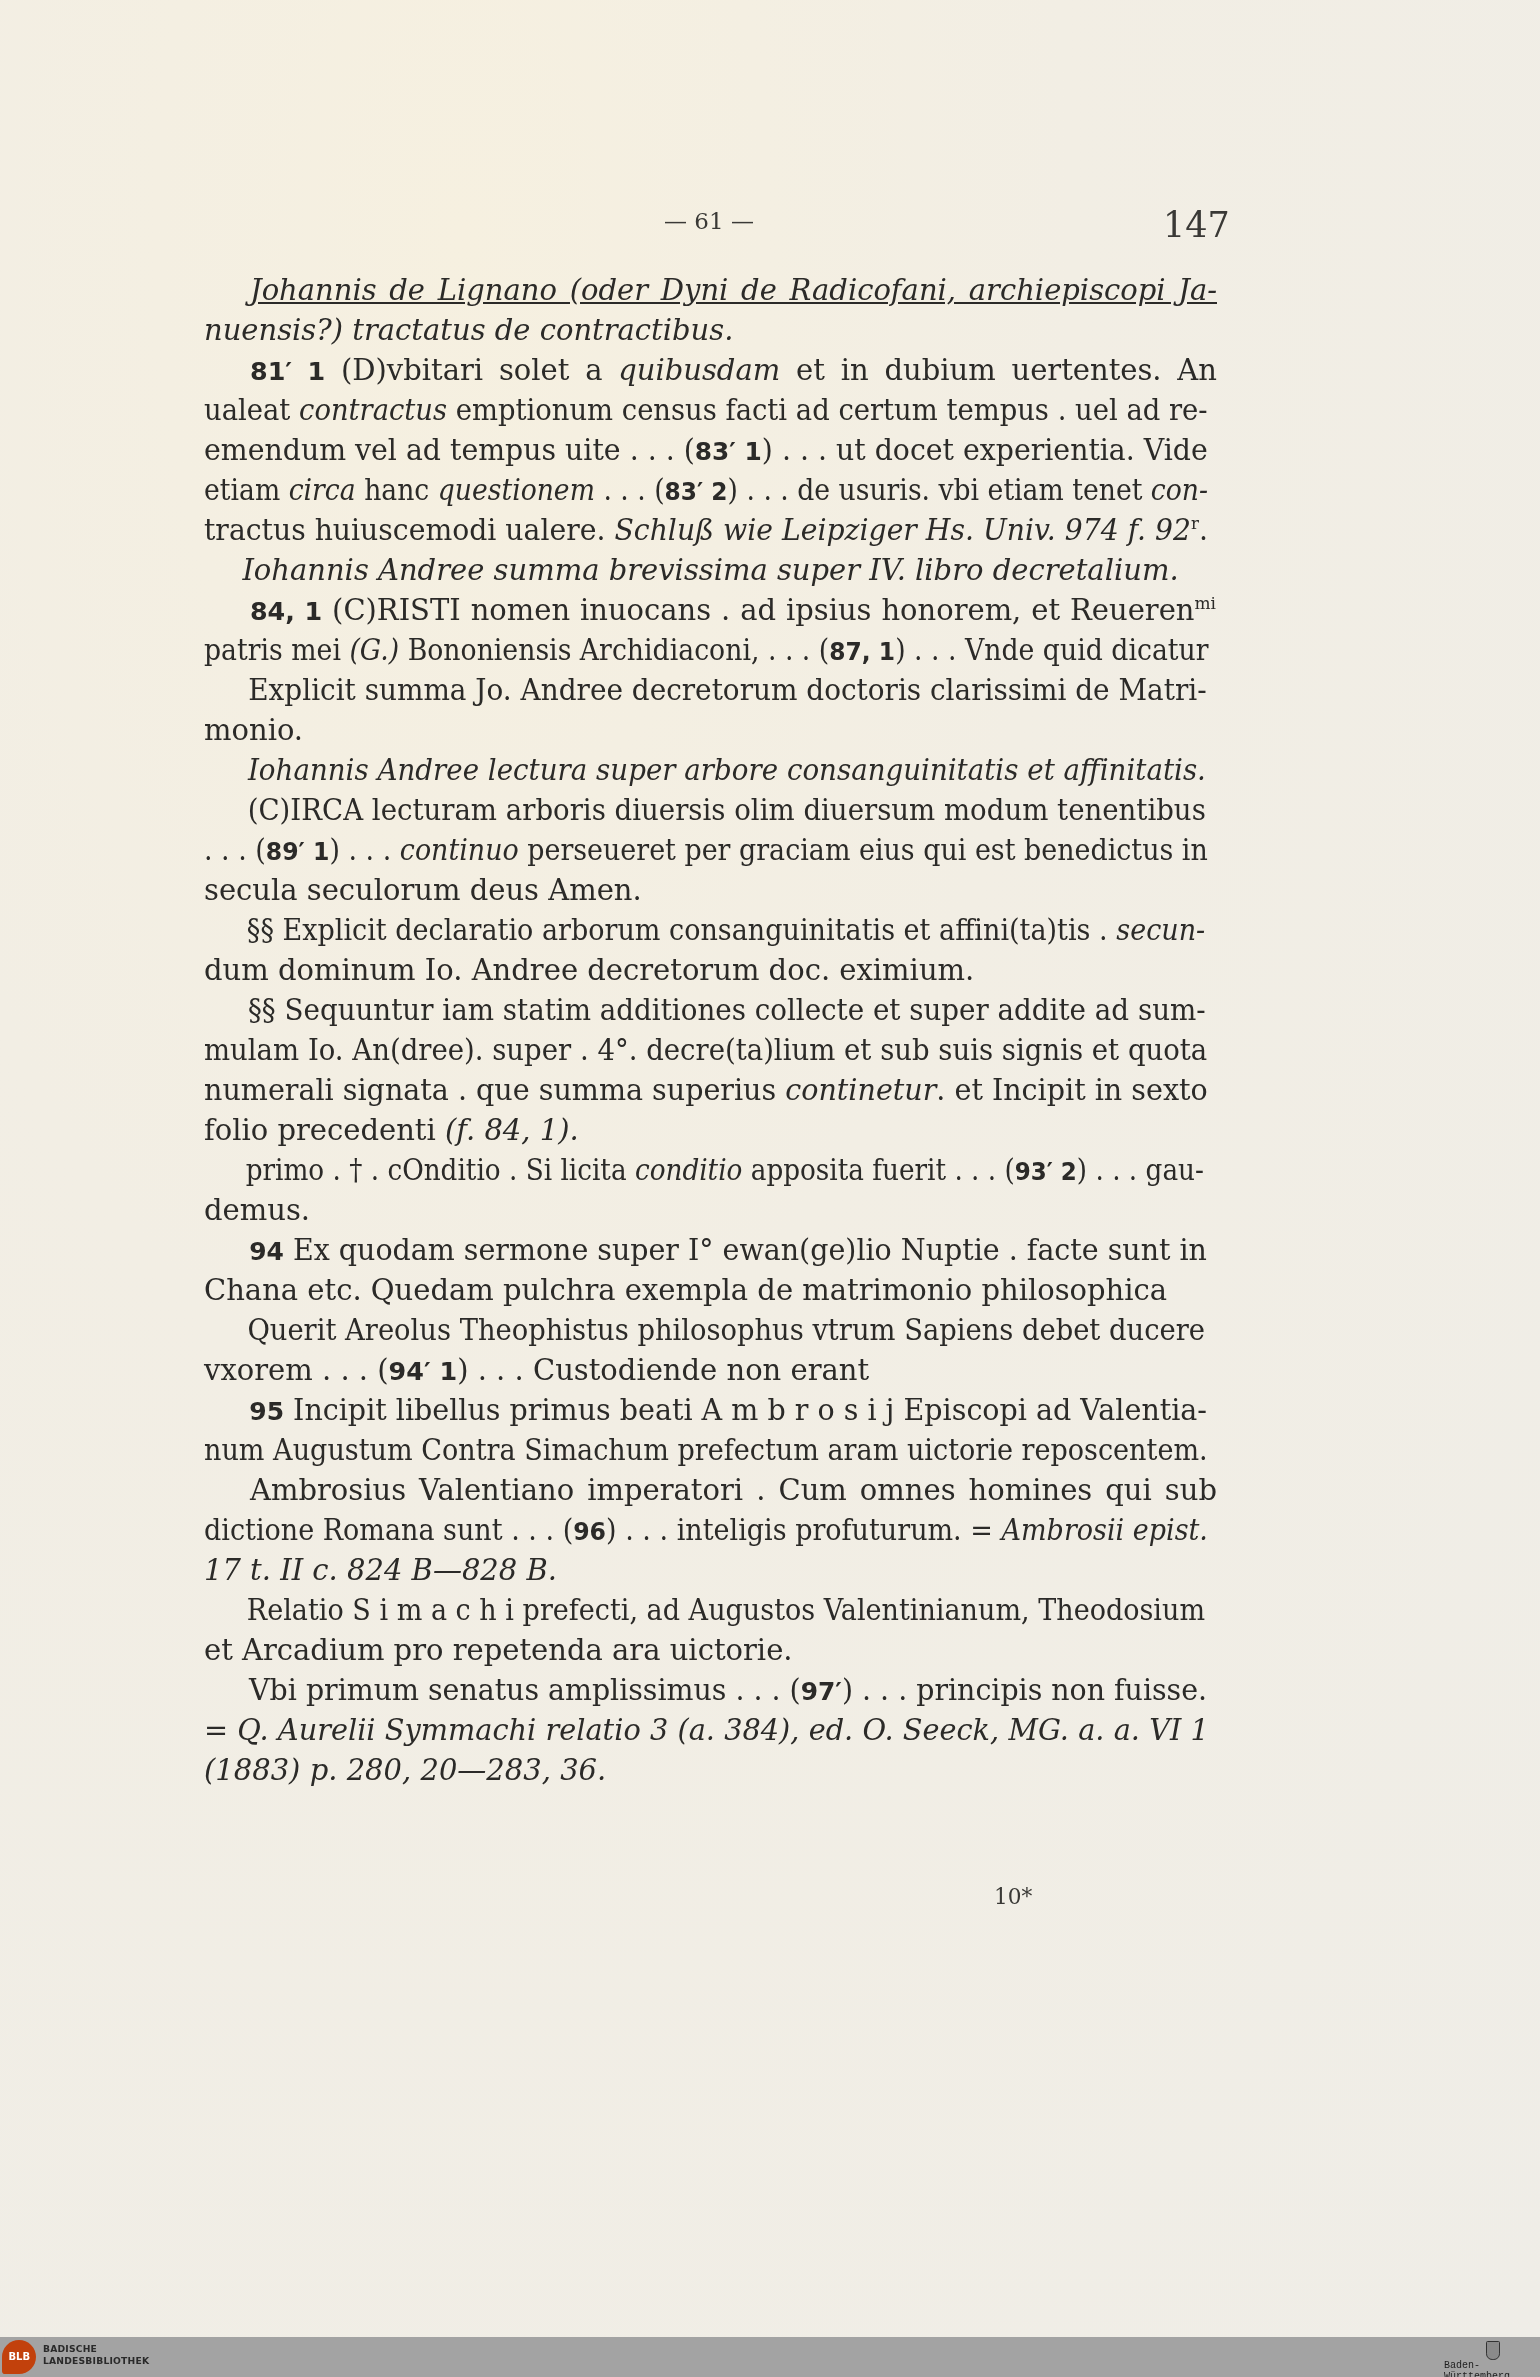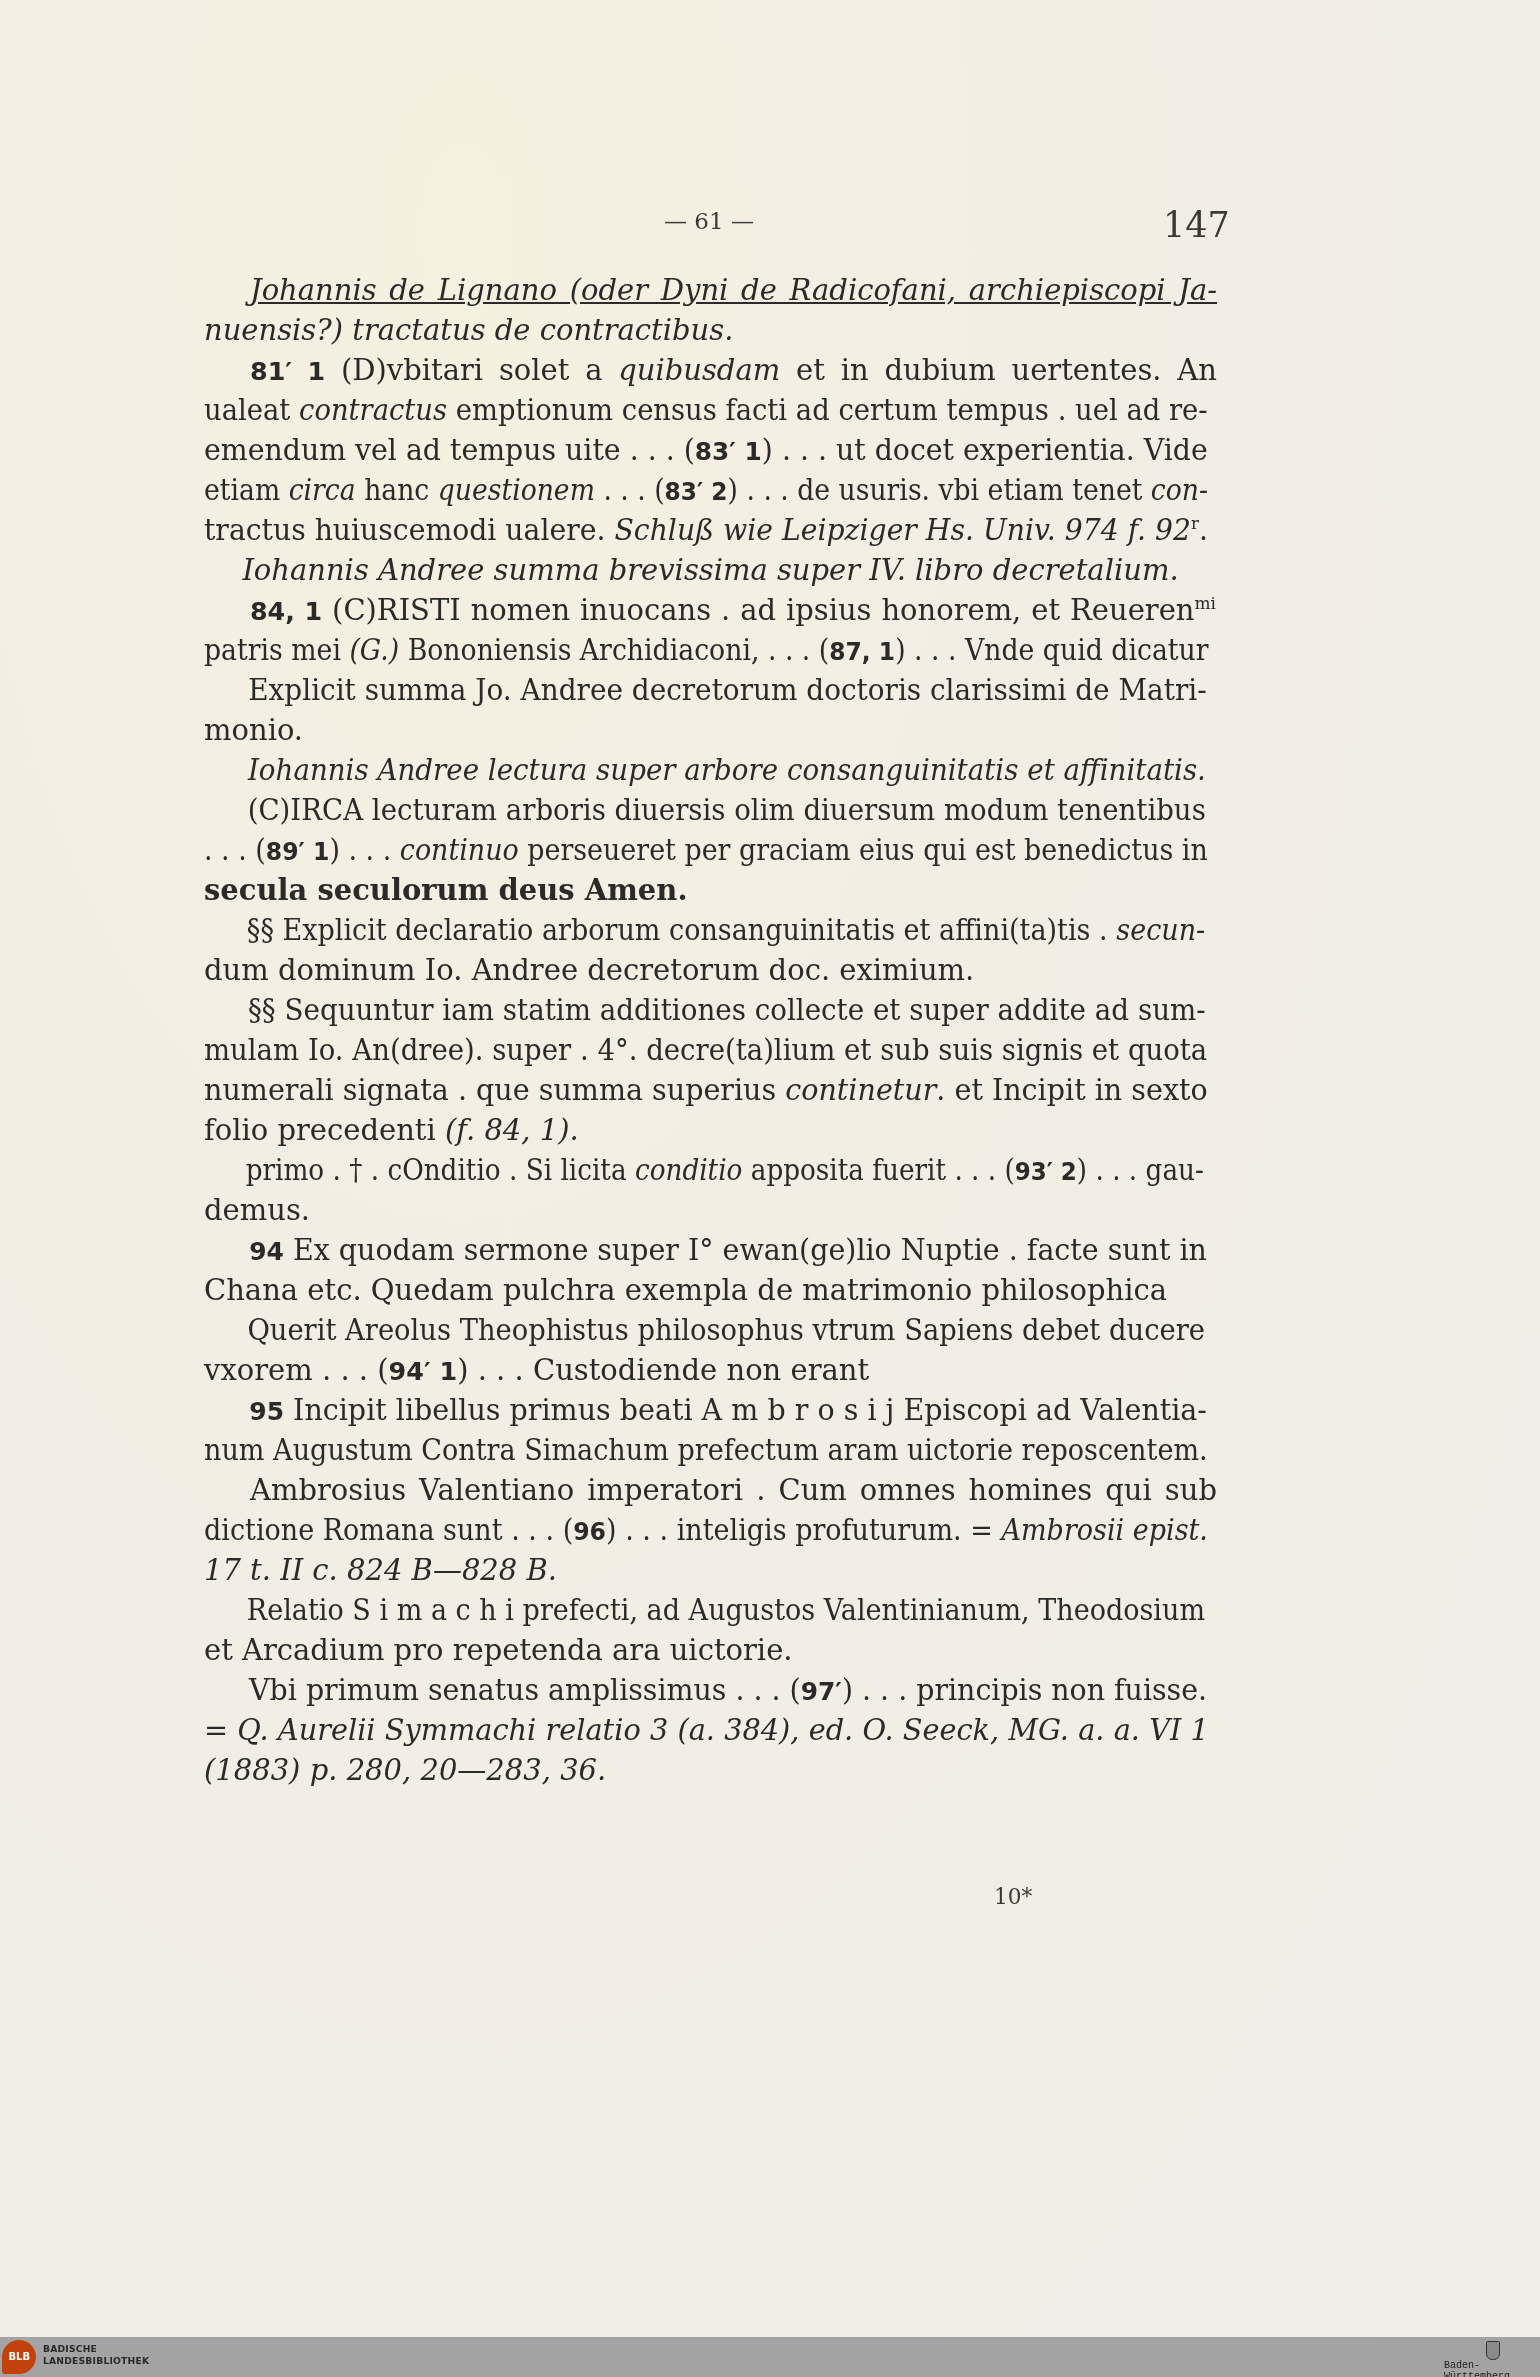--- a/index.html
+++ b/index.html
@@ -66,21 +66,21 @@
       <span class="line" style="display: block; transform-origin: left center; transform: scaleX(0.919);"><span>etiam </span><span class="it">circa</span><span> hanc </span><span class="it">questionem</span><span> . . . (</span><span class="num">83′ 2</span><span>) . . . de usuris. vbi etiam tenet </span><span class="it">con-</span></span>
       <span class="line" style="display: block; transform-origin: left center; transform: scaleX(0.975);"><span>tractus huiuscemodi ualere. </span><span class="it">Schluß wie Leipziger Hs. Univ. 974 f. 92</span><sup>r</sup><span>.</span></span>
       <span class="line center" style="display: block;"><span class="it">Iohannis Andree summa brevissima super IV. libro decretalium.</span></span>
       <span class="line indent" style="display: block; transform-origin: left center; transform: scaleX(0.999);"><span class="num">84, 1</span><span> (C)RISTI nomen inuocans . ad ipsius honorem, et Reueren</span><sup>mi</sup></span>
       <span class="line" style="display: block; transform-origin: left center; transform: scaleX(0.921);"><span>patris mei </span><span class="it">(G.)</span><span> Bononiensis Archidiaconi, . . . (</span><span class="num">87, 1</span><span>) . . . Vnde quid dicatur</span></span>
       <span class="line indent" style="display: block; transform-origin: left center; transform: scaleX(0.962);"><span>Explicit summa Jo. Andree decretorum doctoris clarissimi de Matri-</span></span>
       <span class="line last" style="display: block;"><span>monio.</span></span>
       <span class="line indent" style="display: block; transform-origin: left center; transform: scaleX(0.955);"><span class="it">Iohannis Andree lectura super arbore consanguinitatis et affinitatis.</span></span>
       <span class="line indent" style="display: block; transform-origin: left center; transform: scaleX(0.951);"><span>(C)IRCA lecturam arboris diuersis olim diuersum modum tenentibus</span></span>
       <span class="line" style="display: block; transform-origin: left center; transform: scaleX(0.928);"><span>. . . (</span><span class="num">89′ 1</span><span>) . . . </span><span class="it">continuo</span><span> perseueret per graciam eius qui est benedictus in</span></span>
-      <span class="line last" style="display: block; font-weight: bold;"><span>secula seculorum deus Amen.</span></span>
+      <span class="line last" style="display: block;"><span>secula seculorum deus Amen.</span></span>
       <span class="line indent" style="display: block; transform-origin: left center; transform: scaleX(0.932);"><span>§§ Explicit declaratio arborum consanguinitatis et affini(ta)tis . </span><span class="it">secun-</span></span>
       <span class="line last" style="display: block;"><span>dum dominum Io. Andree decretorum doc. eximium.</span></span>
       <span class="line indent" style="display: block; transform-origin: left center; transform: scaleX(0.956);"><span>§§ Sequuntur iam statim additiones collecte et super addite ad sum-</span></span>
       <span class="line" style="display: block; transform-origin: left center; transform: scaleX(0.949);"><span>mulam Io. An(dree). super . 4°. decre(ta)lium et sub suis signis et quota</span></span>
       <span class="line" style="display: block; transform-origin: left center; transform: scaleX(0.985);"><span>numerali signata . que summa superius </span><span class="it">continetur</span><span>. et Incipit in sexto</span></span>
       <span class="line last" style="display: block;"><span>folio precedenti </span><span class="it">(f. 84, 1).</span></span>
       <span class="line indent" style="display: block; transform-origin: left center; transform: scaleX(0.906);"><span>primo . † . cOnditio . Si licita </span><span class="it">conditio</span><span> apposita fuerit . . . (</span><span class="num">93′ 2</span><span>) . . . gau-</span></span>
       <span class="line last" style="display: block;"><span>demus.</span></span>
       <span class="line indent" style="display: block; transform-origin: left center; transform: scaleX(0.982);"><span class="num">94</span><span> Ex quodam sermone super I° ewan(ge)lio Nuptie . facte sunt in</span></span>
       <span class="line last" style="display: block;"><span>Chana etc. Quedam pulchra exempla de matrimonio philosophica</span></span>

